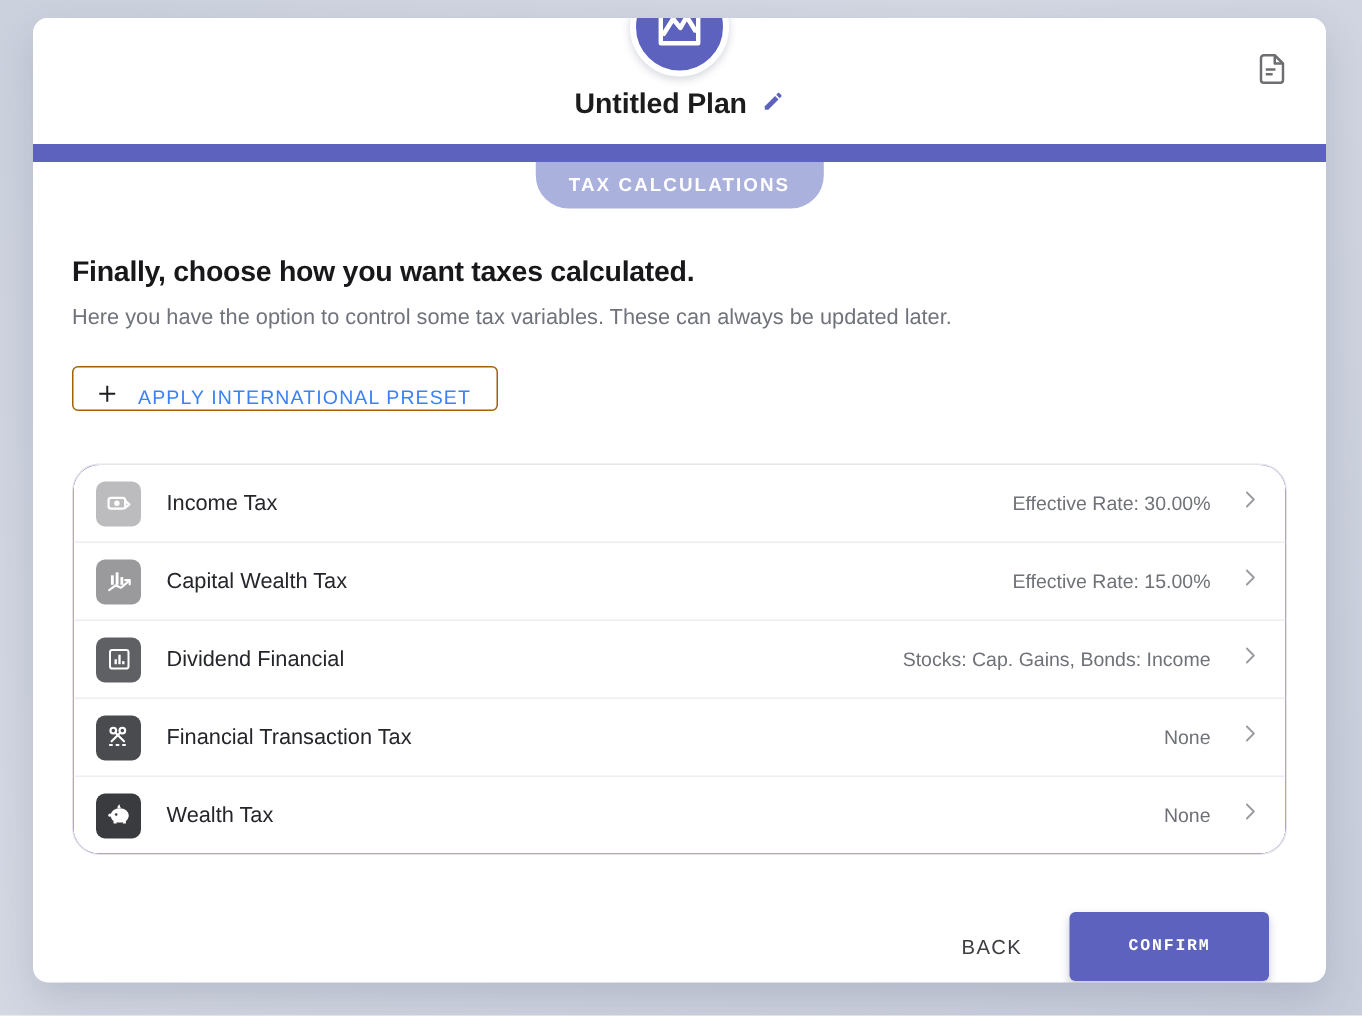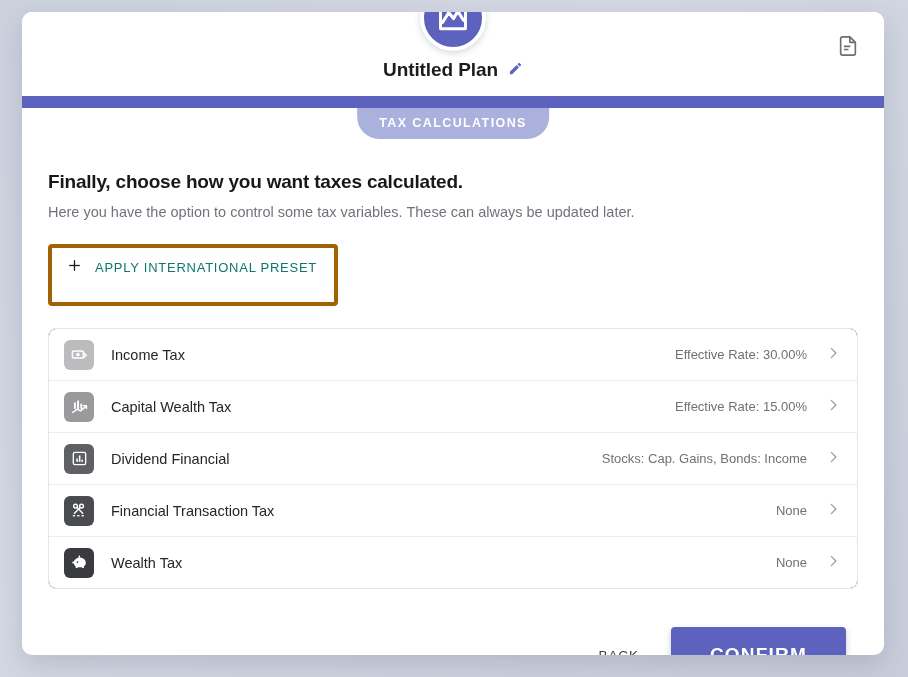--- a/index.html
+++ b/index.html
@@ -134,36 +134,36 @@
     color: #70737c;
     font-weight: normal;
   }
 
   .preset-btn {
     margin-top: 24px;
     display: inline-flex;
     align-items: center;
     gap: 13px;
     background: #ffffff;
-    border: 4px solid #a16207;
+    border: 1px solid #a16207;
     border-radius: 4px;
-    padding: 10px 17px 26px 15px;
+    padding: 10px 17px 0 15px;
     font-size: 13px;
     letter-spacing: 0.75px;
-    color: #0f766e;
+    color: #3b82f6;
     cursor: pointer;
     font-family: "Liberation Sans", sans-serif;
   }
   .plus-icon { display:block; }
 
   
   .tax-list {
-    margin-top: 22px;
+    margin-top: 34px;
     border: 1px solid #e6e6ea;
-    border-radius: 8px;
+    border-radius: 18px;
     background: #4c1d95;
     overflow: hidden;
   }
   .tax-row {
     display: flex;
     align-items: center;
     height: 51px;
     padding: 0 17px 0 15px;
     border-bottom: 1px solid #eeeef1;
     cursor: pointer;
@@ -211,27 +211,27 @@
     color: #3d3d42;
     padding: 12px 22px;
     cursor: pointer;
     font-family: "Liberation Sans", sans-serif;
   }
   .confirm-btn {
     background: #5c62bd;
     border: none;
     border-radius: 4px;
     color: #ffffff;
-    font-size: 19px;
+    font-size: 11px;
     font-weight: bold;
     letter-spacing: 1.2px;
     padding: 17px 39px;
     cursor: pointer;
     box-shadow: 0 3px 6px rgba(60,70,100,0.28);
-    font-family: Liberation Sans, sans-serif;
+    font-family: Liberation Mono, monospace;
   }
 </style>
 </head>
 <body>
 
 <div class="card">
 
   <div class="card-header">
 
     <div class="logo">

